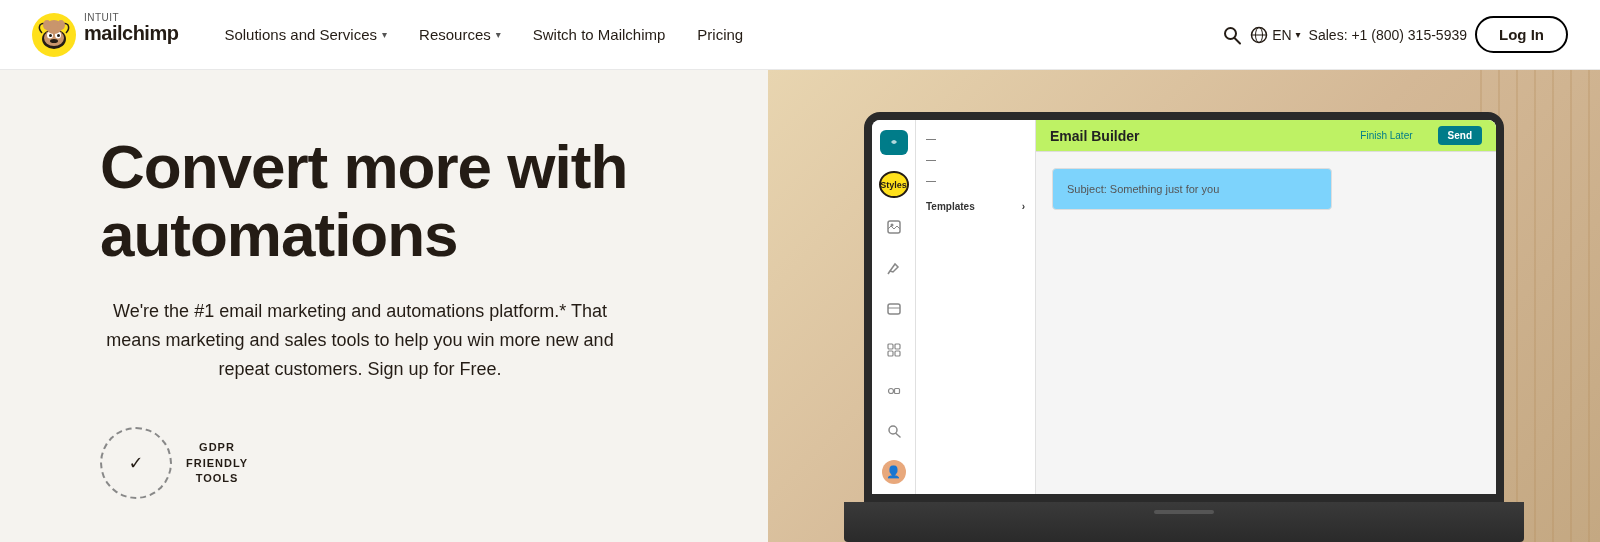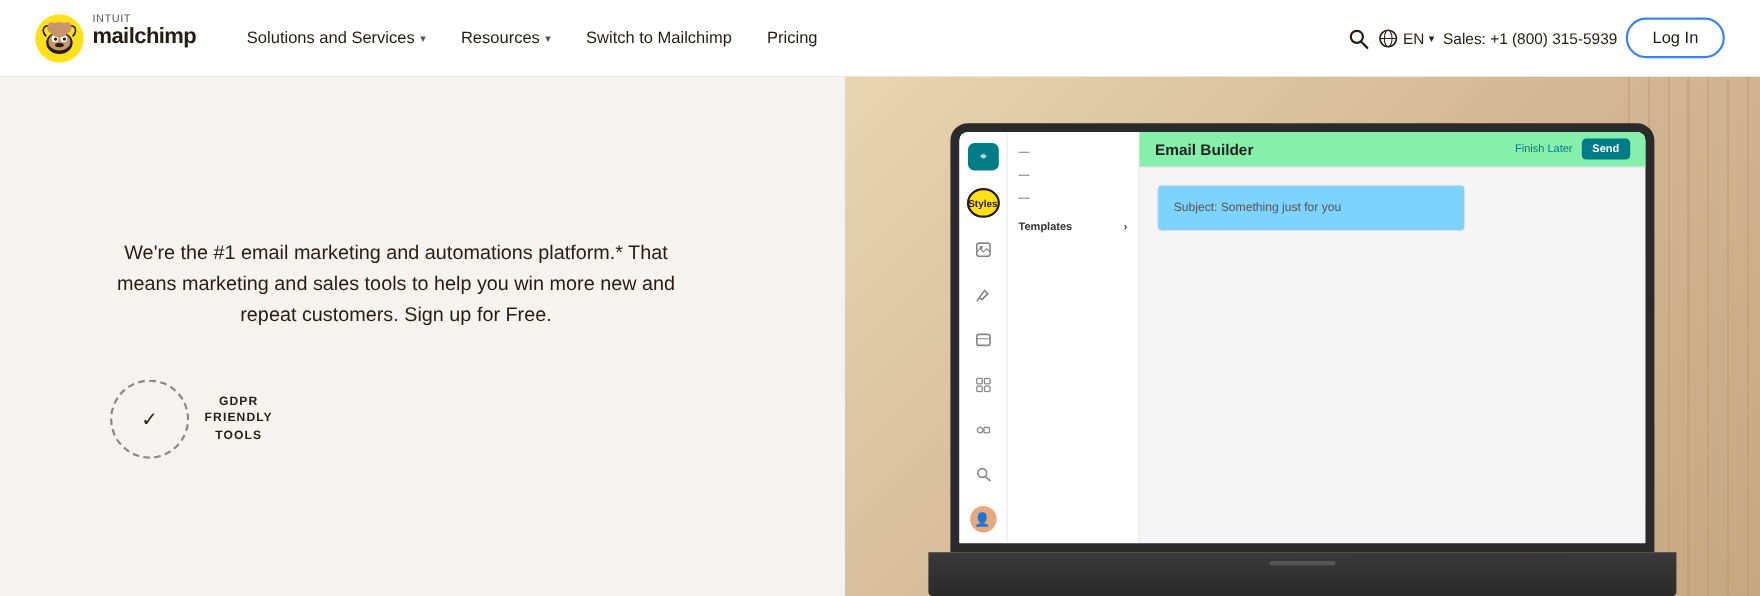--- a/index.html
+++ b/index.html
@@ -107,25 +107,25 @@
     }
 
     .sales-phone {
       font-size: 14px;
       color: #241c15;
       white-space: nowrap;
     }
 
     .btn-login {
       background: #fff;
-      border: 2px solid #3b82f6;
+      border: 2px solid #000000;
       border-radius: 24px;
       padding: 8px 22px;
       font-size: 15px;
-      font-weight: 400;
+      font-weight: 700;
       color: #241c15;
       cursor: pointer;
       white-space: nowrap;
     }
 
     .btn-signup {
       background: #ffe01b;
       border: 2px solid #241c15;
       border-radius: 24px;
       padding: 8px 22px;
@@ -309,37 +309,37 @@
     }
 
     .eb-main {
       flex: 1;
       background: #f5f5f5;
       display: flex;
       flex-direction: column;
     }
 
     .eb-topbar {
-      background: #86efac;
+      background: #bef264;
       border-bottom: 1px solid #ddd;
       padding: 6px 14px;
       display: flex;
       justify-content: space-between;
       align-items: center;
     }
 
     .eb-title {
       font-size: 14px;
       font-weight: 700;
       color: #222;
     }
 
     .eb-actions {
       display: flex;
-      gap: 8px;
+      gap: 25px;
       align-items: center;
     }
 
     .eb-btn-preview {
       font-size: 10px;
       color: #007c89;
       border: none;
       background: none;
       cursor: pointer;
     }
@@ -520,20 +520,21 @@
       <span>EN</span>
       <span style="font-size:10px;">▾</span>
     </div>
     <span class="sales-phone">Sales: +1 (800) 315-5939</span>
     <button class="btn-login">Log In</button>
   </div>
 </nav>
 
 <section class="hero">
   <div class="hero-left">
+    <h1 class="hero-title">Convert more with automations</h1>
     <p class="hero-desc">We're the #1 email marketing and automations platform.* That means marketing and sales tools to help you win more new and repeat customers. Sign up for Free.</p>
     <div class="gdpr-badge">
       <div class="gdpr-circle">
         <span class="gdpr-check">✓</span>
       </div>
       <div class="gdpr-text">
         <div>GDPR</div>
         <div>FRIENDLY</div>
         <div>TOOLS</div>
       </div>

